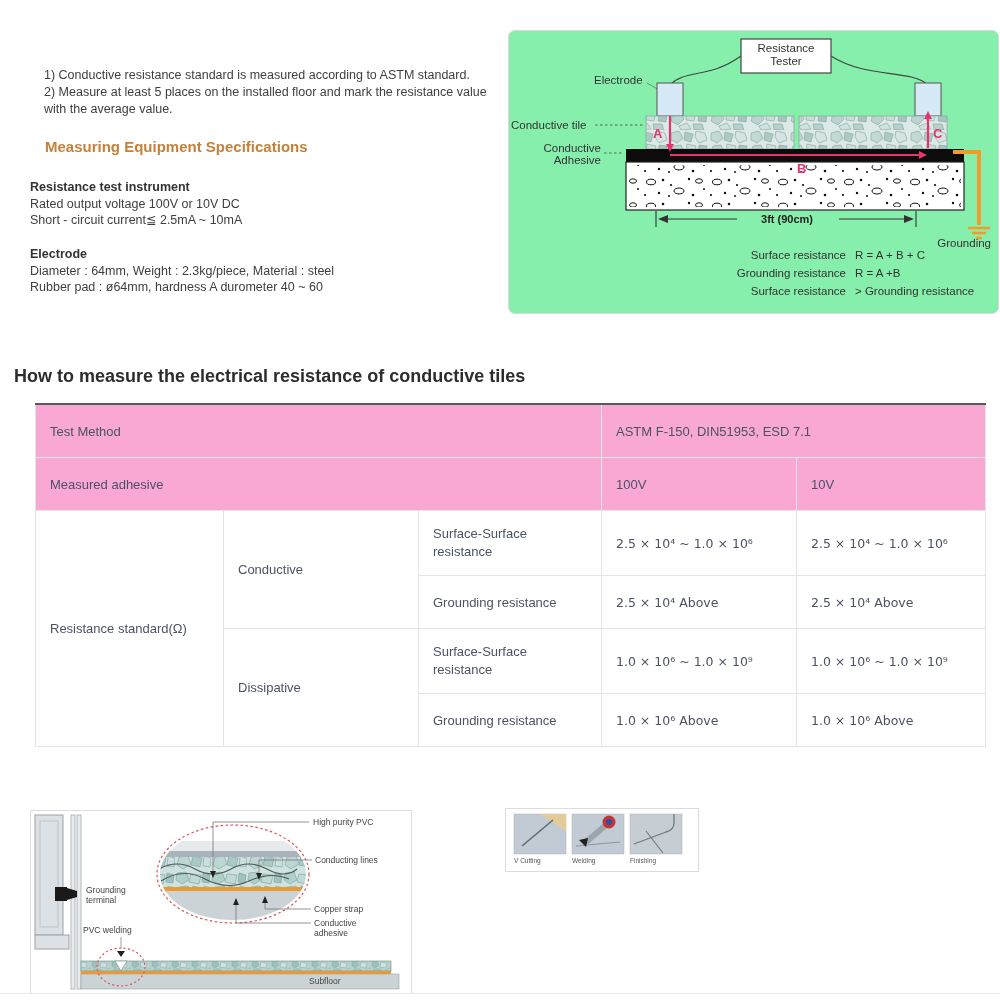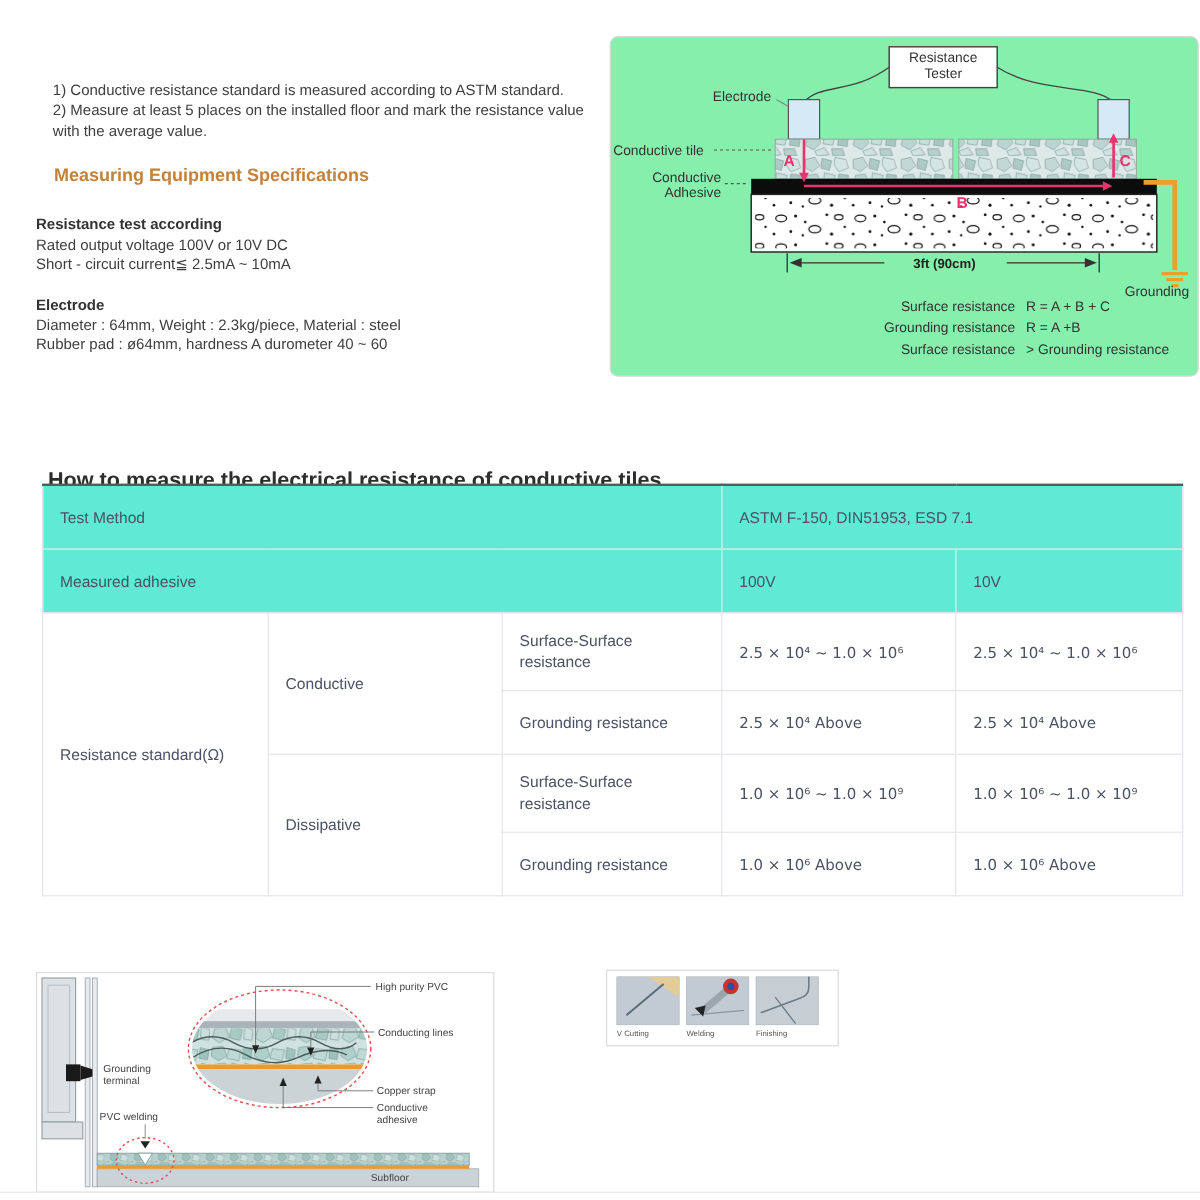--- a/index.html
+++ b/index.html
@@ -9,42 +9,42 @@
   .orange-title{color:#c5813a;font-weight:bold;font-size:15px;}
   .body-text{font-size:12.5px;color:#3e3e3e;line-height:17px;}
   .spec-block{font-size:12.5px;color:#3e3e3e;line-height:16.5px;}
   .spec-heading{font-weight:bold;color:#333;}
   .main-title{font-size:18px;font-weight:bold;color:#2d2d2d;}
   .fig-box{border:1px solid #dcdcdc;background:#fff;}
   .measure-box{border:1px solid #d9d9d9;border-radius:7px;background:#86efac;}
   table.spec{border-collapse:collapse;width:950px;table-layout:fixed;
              font-size:13px;color:#4b5264;border-top:2px solid #59595c;}
   table.spec td{border:1px solid #e4e5ea;padding:0 6px 0 14px;vertical-align:middle;}
-  table.spec tr.hdr td{background:#5eead4;height:52px;}
+  table.spec tr.hdr td{background:#f9a8d4;height:52px;}
   td.h64{height:64px;} td.h52{height:52px;}
   td.val{font-family:"DejaVu Sans","Liberation Sans",sans-serif;font-size:12.5px;}
   .bottom-line{border-top:1px solid #e9e9e9;}
   svg text{font-family:"Liberation Sans",sans-serif;}
 </style>
 </head>
 <body>
 
 <div class="page">
 
 
   <div class="abs body-text" style="left:44px;top:67px;width:475px;">
     <div>1) Conductive resistance standard is measured according to ASTM standard.</div>
     <div>2) Measure at least 5 places on the installed floor and mark the resistance value</div>
     <div>with the average value.</div>
   </div>
 
   <div class="abs orange-title" style="left:45px;top:138px;width:470px;">Measuring Equipment Specifications</div>
 
   <div class="abs spec-block" style="left:30px;top:179px;width:470px;">
-    <div class="spec-heading">Resistance test according</div>
+    <div class="spec-heading">Resistance test instrument</div>
     <div>Rated output voltage 100V or 10V DC</div>
     <div>Short - circuit current≦ 2.5mA ~ 10mA</div>
   </div>
 
   <div class="abs spec-block" style="left:30px;top:246px;width:470px;">
     <div class="spec-heading">Electrode</div>
     <div>Diameter : 64mm, Weight : 2.3kg/piece, Material : steel</div>
     <div>Rubber pad : ø64mm, hardness A durometer 40 ~ 60</div>
   </div>
 
@@ -140,21 +140,21 @@
         <text x="337" y="228" text-anchor="end">Surface resistance</text>
         <text x="346" y="228">R = A + B + C</text>
         <text x="337" y="246" text-anchor="end">Grounding resistance</text>
         <text x="346" y="246">R = A +B</text>
         <text x="337" y="264" text-anchor="end">Surface resistance</text>
         <text x="346" y="264">&gt; Grounding resistance</text>
       </g>
     </svg>
   </div>
 
-  <div class="abs main-title" style="left:40px;top:366px;width:700px;margin-top:24px;">How to measure the electrical resistance of conductive tiles</div>
+  <div class="abs main-title" style="left:14px;top:366px;width:700px;">How to measure the electrical resistance of conductive tiles</div>
 
   <div class="abs" style="left:35px;top:403px;">
     <table class="spec">
       <colgroup>
         <col style="width:188px">
           <col style="width:195px">
           <col style="width:183px">
         <col style="width:195px">
           <col style="width:189px">
       </colgroup>

